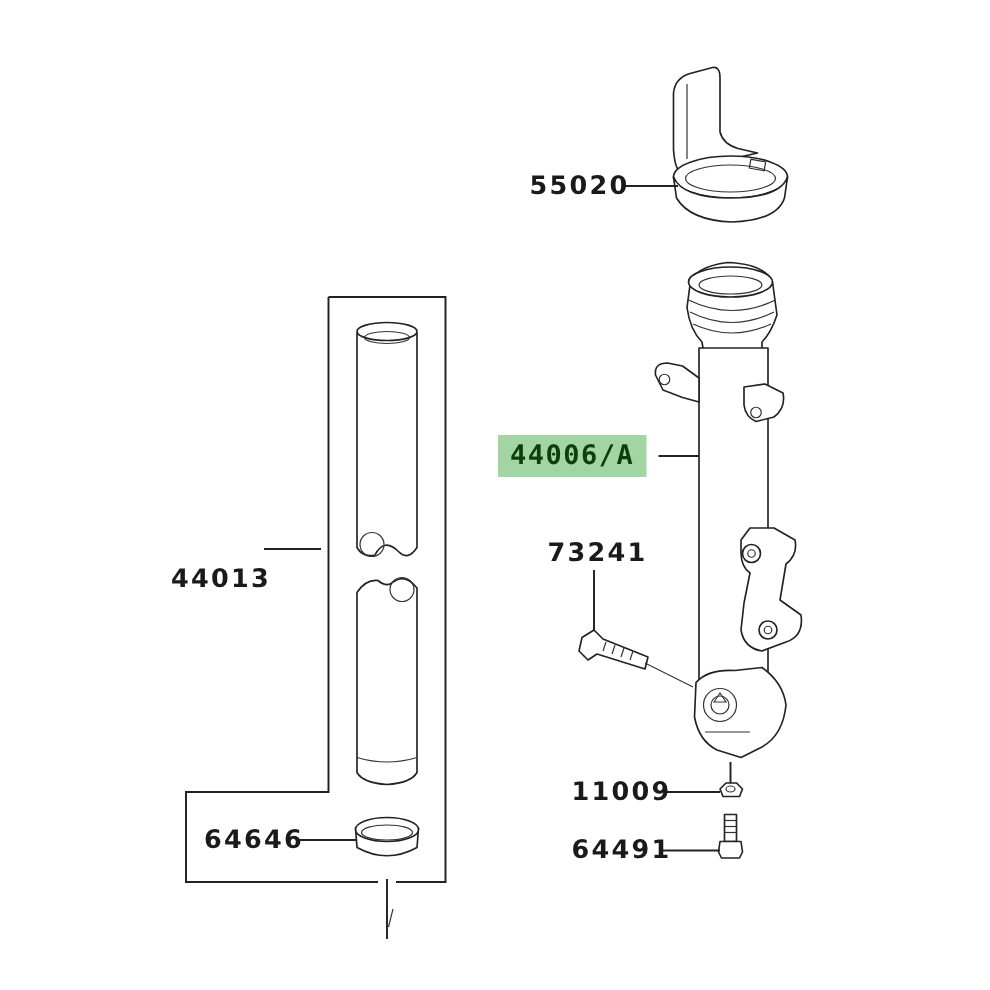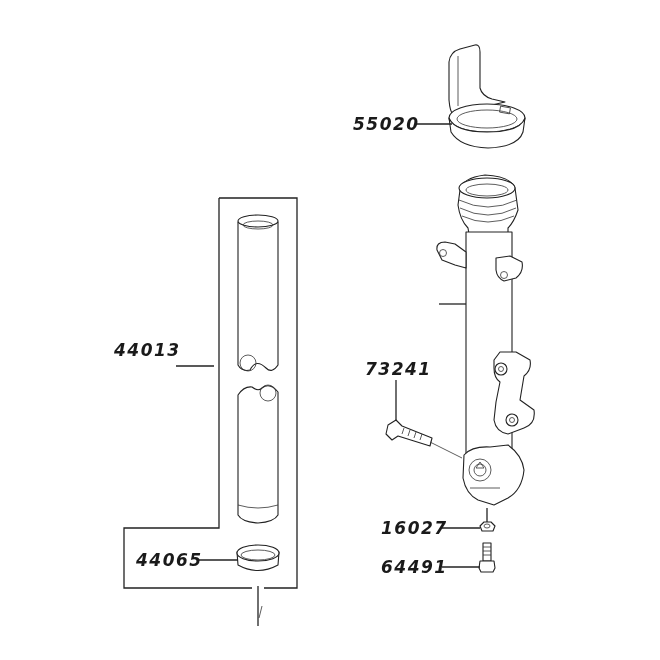--- a/index.html
+++ b/index.html
@@ -1,17 +1,17 @@
 <!DOCTYPE html>
 <html><head>
 <meta charset="utf-8">
 <style>
   html, body { margin: 0; padding: 0; background: #ffffff; }
   body { width: 660px; height: 660px; position: relative; overflow: hidden; font-family: "DejaVu Sans Mono", "Liberation Mono", monospace; }
-  .canvas { position: absolute; left: 0; top: 0; width: 580px; height: 660px; font-style: italic; }
+  .canvas { position: absolute; left: 0; top: 0; width: 580px; height: 660px; }
   .label {
     position: absolute;
     font-family: "DejaVu Sans", "Liberation Sans", sans-serif;
     font-weight: bold;
     font-size: 17px;
     letter-spacing: 1.5px;
     color: #1a1a1a;
     line-height: 20px;
     white-space: nowrap;
   }
@@ -122,18 +122,19 @@
     <g>
       <path class="pt" d="M237,552 L238,565 Q258,576 278,565 L279,552 Q258,542 237,552 Z"></path>
       <ellipse class="pt" cx="258" cy="553" rx="21" ry="8"></ellipse>
       <ellipse class="thin" cx="258" cy="555" rx="17" ry="5"></ellipse>
     </g>
     <line class="ln" x1="198" y1="560" x2="238" y2="560"></line>
   </svg>
 
   
   <div class="label" style="left:353px; top:114px;">55020</div>
-  <div class="label" style="left:114px; top:340px;">44013</div>
-  <div class="label" style="left:136px; top:550px;">44065</div>
+  <div class="label highlight" style="left:332px; top:290px;">44006/A</div>
+  <div class="label" style="left:114px; top:376px;">44013</div>
+  <div class="label" style="left:136px; top:550px;">64646</div>
   <div class="label" style="left:365px; top:359px;">73241</div>
-  <div class="label" style="left:381px; top:518px;">16027</div>
+  <div class="label" style="left:381px; top:518px;">11009</div>
   <div class="label" style="left:381px; top:557px;">64491</div>
 </div>
 
 </body></html>

